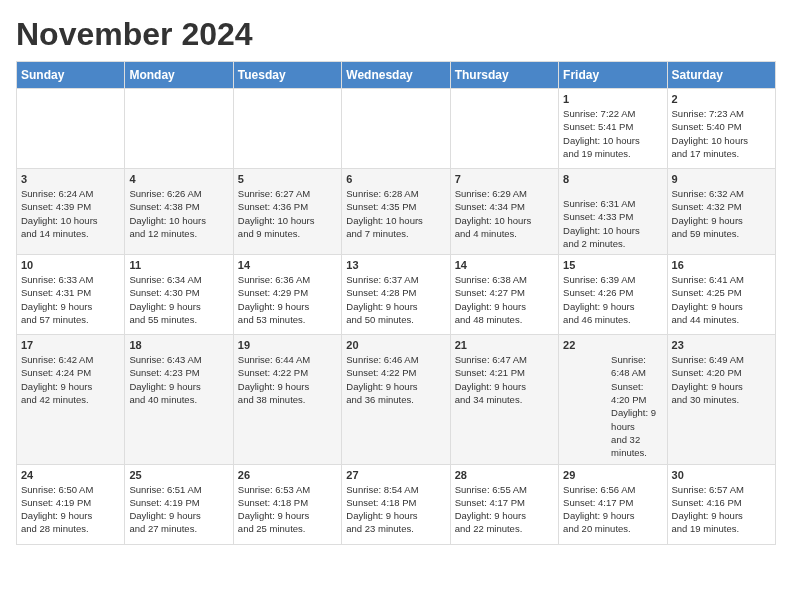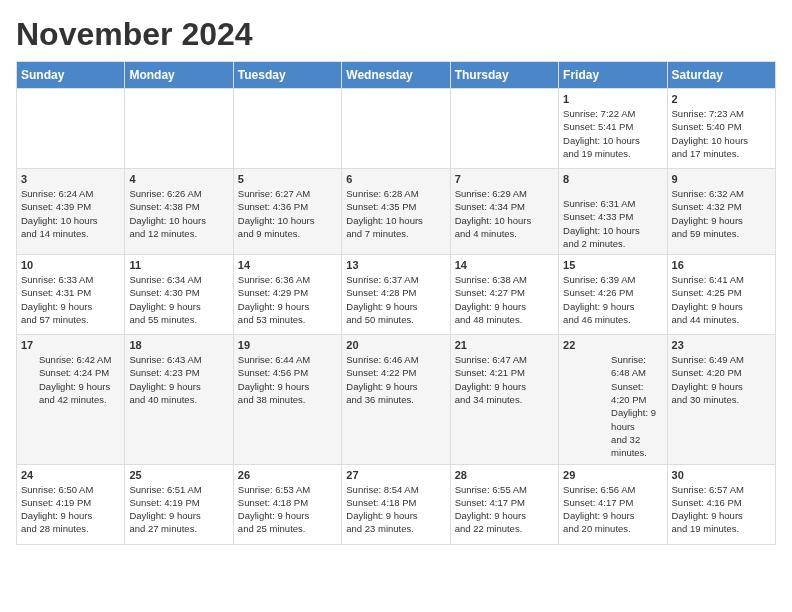--- a/index.html
+++ b/index.html
@@ -214,36 +214,36 @@
           <div class="day-number">16</div>
           <div class="day-info" style="white-space: pre-line;">Sunrise: 6:41 AM
 Sunset: 4:25 PM
 Daylight: 9 hours
 and 44 minutes.</div>
         </td>
       </tr>
       <tr>
         <td>
           <div class="day-number">17</div>
-          <div class="day-info" style="white-space: pre-line; margin-left: 18px;">Sunrise: 6:42 AM
+          <div class="day-info" style="white-space: pre-line;">Sunrise: 6:42 AM
 Sunset: 4:24 PM
 Daylight: 9 hours
 and 42 minutes.</div>
         </td>
         <td>
           <div class="day-number">18</div>
           <div class="day-info" style="white-space: pre-line;">Sunrise: 6:43 AM
 Sunset: 4:23 PM
 Daylight: 9 hours
 and 40 minutes.</div>
         </td>
         <td>
           <div class="day-number">19</div>
           <div class="day-info" style="white-space: pre-line;">Sunrise: 6:44 AM
-Sunset: 4:56 PM
+Sunset: 4:22 PM
 Daylight: 9 hours
 and 38 minutes.</div>
         </td>
         <td>
           <div class="day-number">20</div>
           <div class="day-info" style="white-space: pre-line;">Sunrise: 6:46 AM
 Sunset: 4:22 PM
 Daylight: 9 hours
 and 36 minutes.</div>
         </td>

